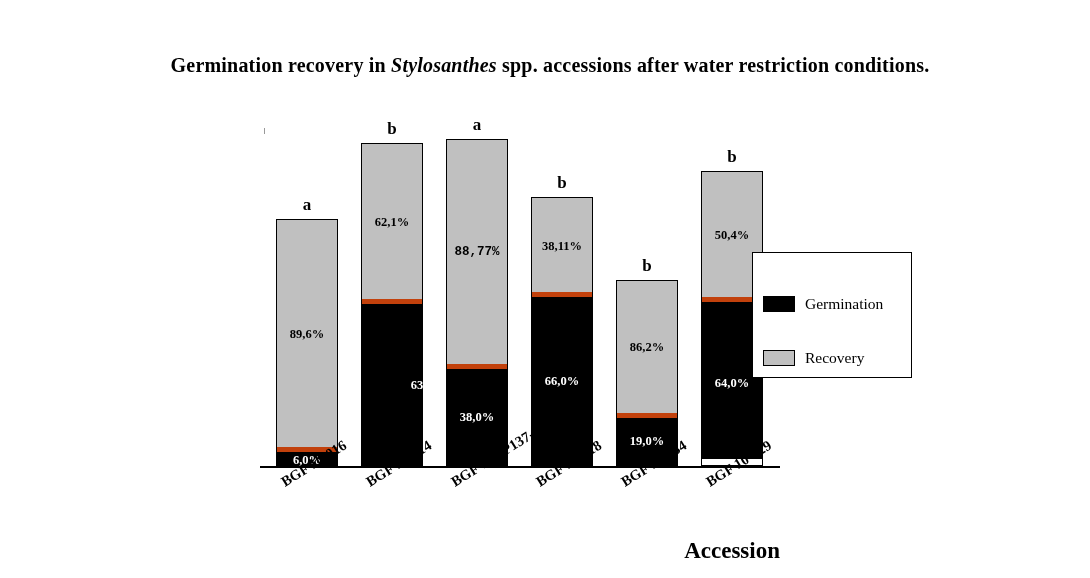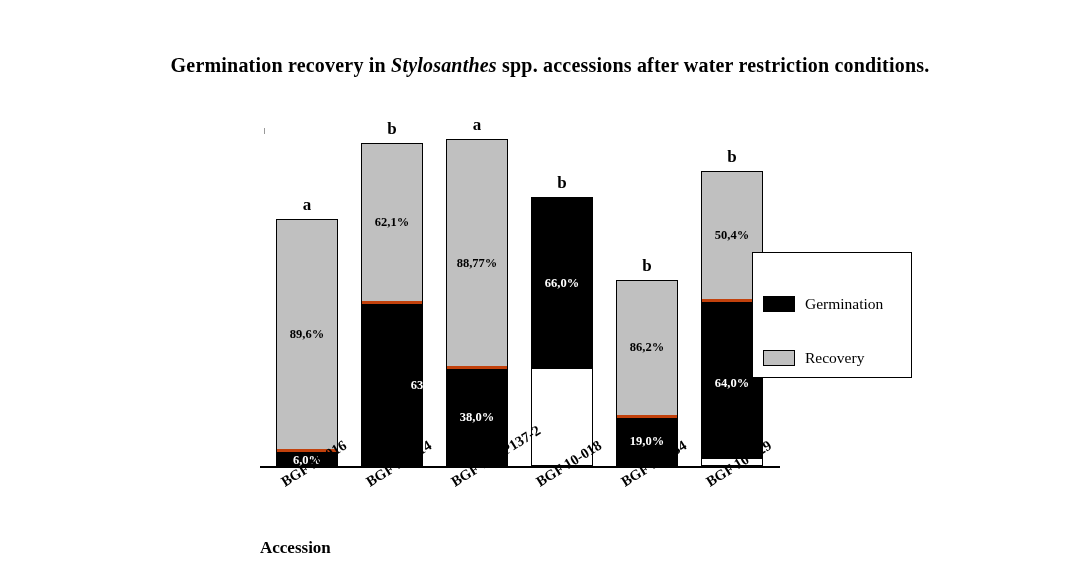--- a/index.html
+++ b/index.html
@@ -64,21 +64,21 @@
     border: 1px solid #000;
     box-sizing: border-box;
   }
   .seg {
     position: relative;
     width: 100%;
     box-sizing: border-box;
   }
   .seg-recovery {
     background: #c0c0c0;
-    border-bottom: 3px solid #c2410c;
+    border-bottom: 5px solid #c2410c;
   }
   .seg-germination {
     background: #000000;
   }
   .seg-label {
     position: absolute;
     left: 0;
     width: 100%;
     text-align: center;
     font-size: 12.5px;
@@ -108,22 +108,22 @@
     font-weight: bold;
     white-space: nowrap;
     transform-origin: left top;
     transform: rotate(-32deg);
   }
   #x-axis-title {
     position: absolute;
     left: 260px;
     top: 538px;
     width: 520px;
-    text-align: left;
-    font-size: 17px;
+    text-align: right;
+    font-size: 23px;
     font-weight: bold;
   }
 
   
   #legend {
     position: absolute;
     left: 752px;
     top: 252px;
     width: 160px;
     border: 1px solid #000;
@@ -191,31 +191,34 @@
           <div class="seg seg-germination" style="height: 162.54px;">
             <span class="seg-label" style="top: 73.27px; padding-left: 36px;">63,0%</span>
           </div>
         </div>
       </div>
       <div class="cat-label" style="left: 103px; top: 358px;">BGF 12-014</div>
       <div class="bar-group" style="left: 186px; height: 357.067px;">
         <div class="sig-letter" style="bottom: 331.067px;">a</div>
         <div class="bar-stack" style="height: 327.067px;">
           <div class="seg seg-recovery" style="height: 229.027px;">
-            <span class="seg-label" style="top: 116px;">88,77%</span>
+            <span class="seg-label" style="top: 105px; font-family: Liberation Mono, monospace;">88,77%</span>
           </div>
           <div class="seg seg-germination" style="height: 98.04px;">
             <span class="seg-label" style="top: 41.02px;">38,0%</span>
           </div>
         </div>
       </div>
       <div class="cat-label" style="left: 188px; top: 358px;">BGF 014-P137-2</div>
       <div class="bar-group" style="left: 271px; height: 298.604px;">
         <div class="sig-letter" style="bottom: 272.604px;">b</div>
         <div class="bar-stack" style="height: 268.604px;">
+          <div class="seg seg-recovery" style="height: 98.3238px;">
+            <span class="seg-label" style="top: 40.1619px;">38,11%</span>
+          </div>
           <div class="seg seg-germination" style="height: 170.28px;">
             <span class="seg-label" style="top: 77.14px;">66,0%</span>
           </div>
         </div>
       </div>
       <div class="cat-label" style="left: 273px; top: 358px;">BGF 10-018</div>
       <div class="bar-group" style="left: 356px; height: 216.018px;">
         <div class="sig-letter" style="bottom: 190.018px;">b</div>
         <div class="bar-stack" style="height: 186.018px;">
           <div class="seg seg-recovery" style="height: 136.998px;">

